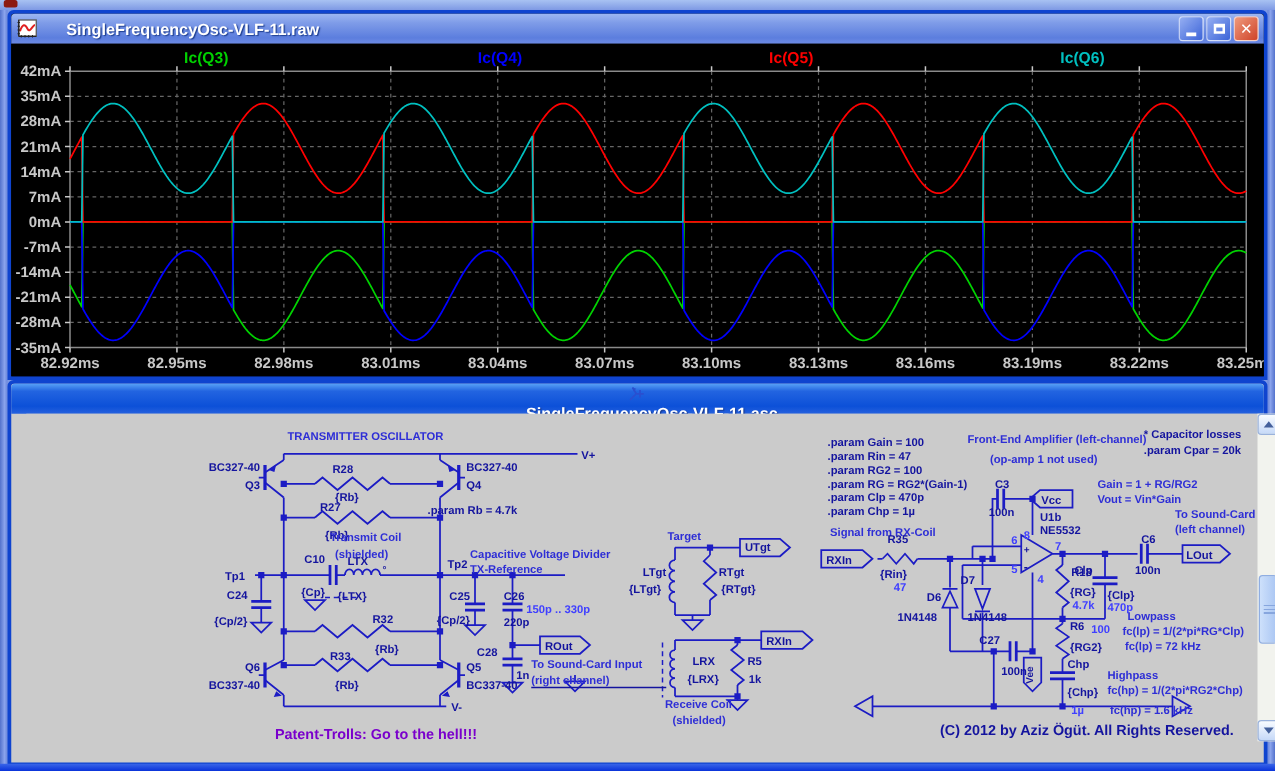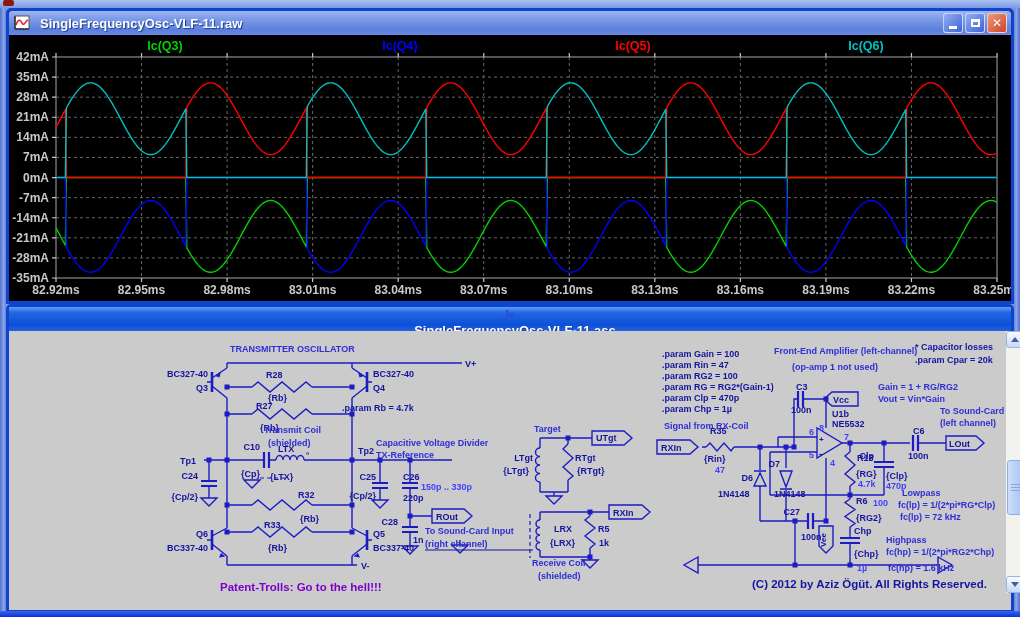--- a/index.html
+++ b/index.html
@@ -10,21 +10,21 @@
   .main-left{position:absolute;left:0;top:8px;width:6px;height:605px;background:linear-gradient(90deg,#5372cc,#8aa3ec 60%,#6a86da);}
   .main-right{position:absolute;right:0;top:8px;width:6px;height:605px;background:linear-gradient(270deg,#5372cc,#8aa3ec 60%,#6a86da);}
   .main-bottom{position:absolute;left:0;top:611px;width:1020px;height:6px;background:linear-gradient(180deg,#3a66e8,#0831d9);}
   
   .child{position:absolute;left:6px;width:1008px;border:3px solid #0f44cf;border-radius:5px 5px 0 0;box-sizing:border-box;background:#000;}
   #raw-window{top:8px;height:296px;}
   #asc-window{top:304px;height:309px;background:#cbcbcb;}
   .titlebar{height:24px;display:flex;align-items:center;padding:0 4px;border-radius:3px 3px 0 0;position:relative;}
   .titlebar.inactive{background:linear-gradient(180deg,#9db7f2 0%,#7f9ce8 30%,#5c7ede 80%,#6c8ae4 100%);}
   .titlebar.active{background:linear-gradient(180deg,#57a0f6 0%,#2264e0 25%,#0c50d8 75%,#2661de 100%);flex-direction:column;}
-  .title-text{color:#fff;font-weight:bold;font-size:13px;margin-left:10px;text-shadow:1px 1px 1px #1a3a8c;white-space:nowrap;flex:1;}
+  .title-text{color:#fff;font-weight:bold;font-size:13px;margin-left:23px;text-shadow:1px 1px 1px #1a3a8c;white-space:nowrap;flex:1;}
   .t-icon{width:17px;height:16px;display:inline-block;}
   .tb-btns{display:flex;gap:2px;margin-left:auto;}
   .tb-btn{width:20px;height:20px;border:1px solid rgba(255,255,255,.65);border-radius:3px;background:linear-gradient(135deg,#95aef2,#3c64d8);display:flex;align-items:center;justify-content:center;box-sizing:border-box;}
   .tb-btn.close{background:linear-gradient(135deg,#ef9a7c,#cf432a);}
   .glyph-min{width:8px;height:3px;background:#fff;margin-top:9px;}
   .glyph-max{width:9px;height:8px;border:2px solid #fff;border-top-width:3px;box-sizing:border-box;}
   .glyph-x{color:#fff;font-size:12px;font-weight:bold;line-height:1;font-family:"DejaVu Sans",sans-serif;}
   
   #raw-content{position:absolute;left:0;top:24px;width:1002px;height:266px;background:#000;}
   

